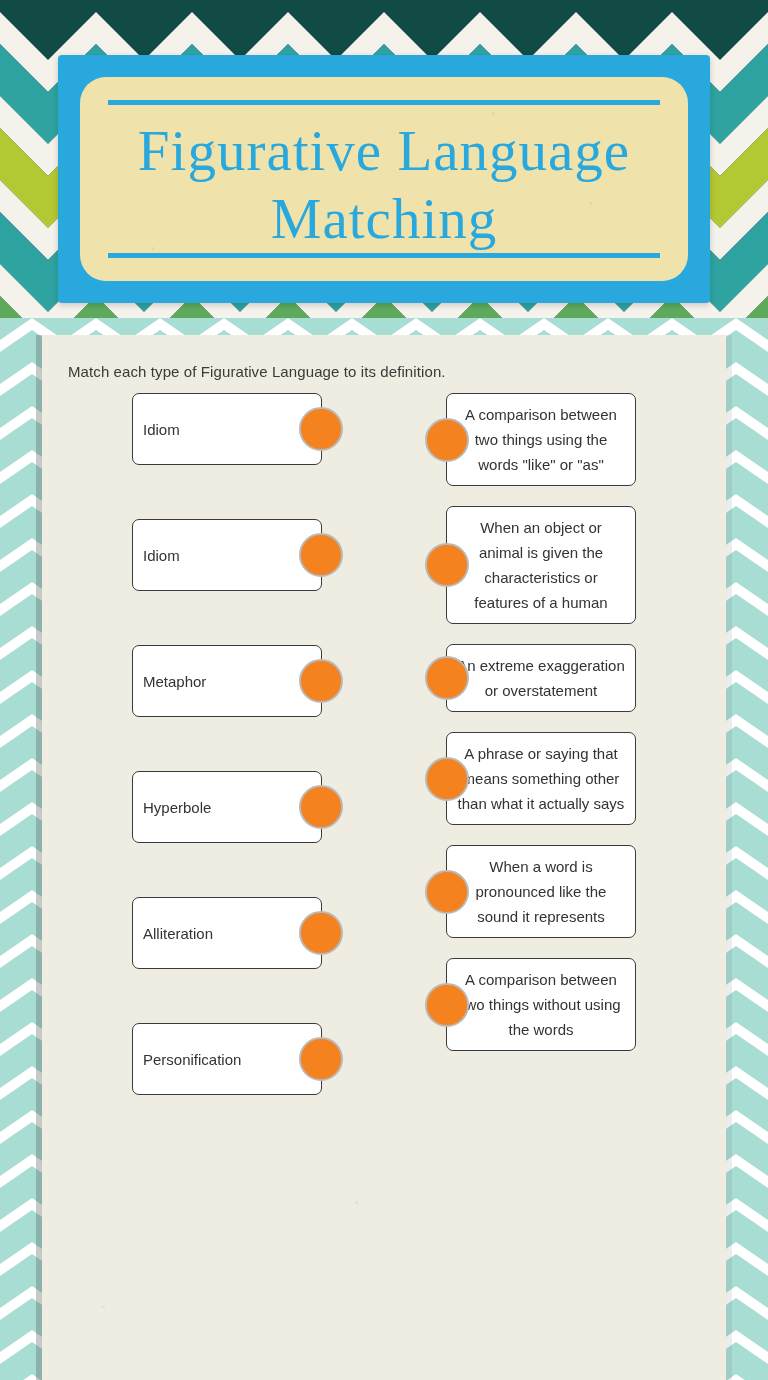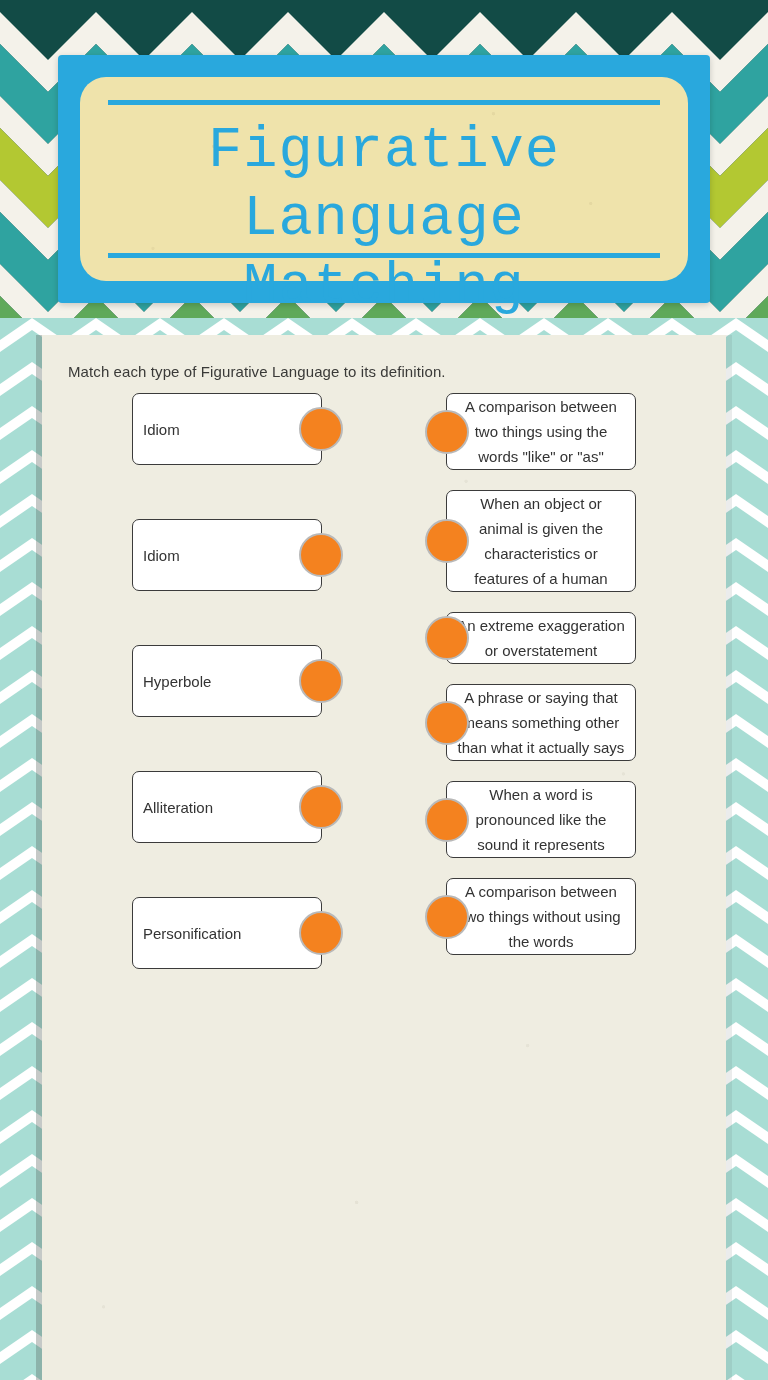--- a/index.html
+++ b/index.html
@@ -99,21 +99,21 @@
   }
   .banner-rule.top { top: 45px; }
   .banner-rule.bottom { bottom: 45px; }
 
   .banner-title {
     position: absolute;
     left: 60px; right: 60px;
     top: 62px;
     text-align: center;
     color: #29a8dd;
-    font-family: Liberation Mono, monospace;
+    font-family: Liberation Serif, serif;
     font-size: 57px;
     line-height: 68px;
     font-weight: 400;
     letter-spacing: 1px;
   }
 
   
   .content-panel {
     position: absolute;
     left: 42px;
@@ -180,21 +180,21 @@
   .def-card {
     position: relative;
     width: 190px;
     background: #ffffff;
     border: 1.4px solid #3b3b3b;
     border-radius: 7px;
     box-sizing: border-box;
     display: flex;
     align-items: center;
     justify-content: center;
-    padding: 0 10px;
+    padding: 8px 10px;
     margin-bottom: 20px;
   }
   .def-card .label {
     font-size: 15px;
     color: #333333;
     text-align: center;
     line-height: 25px;
   }
 
   
@@ -272,20 +272,24 @@
       <div class="col col-left" id="terms-col">
           <div class="term-card">
             <span class="label">Idiom</span>
             <span class="dot right-edge"></span>
           </div>
           <div class="term-card">
             <span class="label">Idiom</span>
             <span class="dot right-edge"></span>
           </div>
           <div class="term-card">
+            <span class="label">Metaphor</span>
+            <span class="dot right-edge"></span>
+          </div>
+          <div class="term-card">
             <span class="label">Hyperbole</span>
             <span class="dot right-edge"></span>
           </div>
           <div class="term-card">
             <span class="label">Alliteration</span>
             <span class="dot right-edge"></span>
           </div>
           <div class="term-card">
             <span class="label">Personification</span>
             <span class="dot right-edge"></span>

